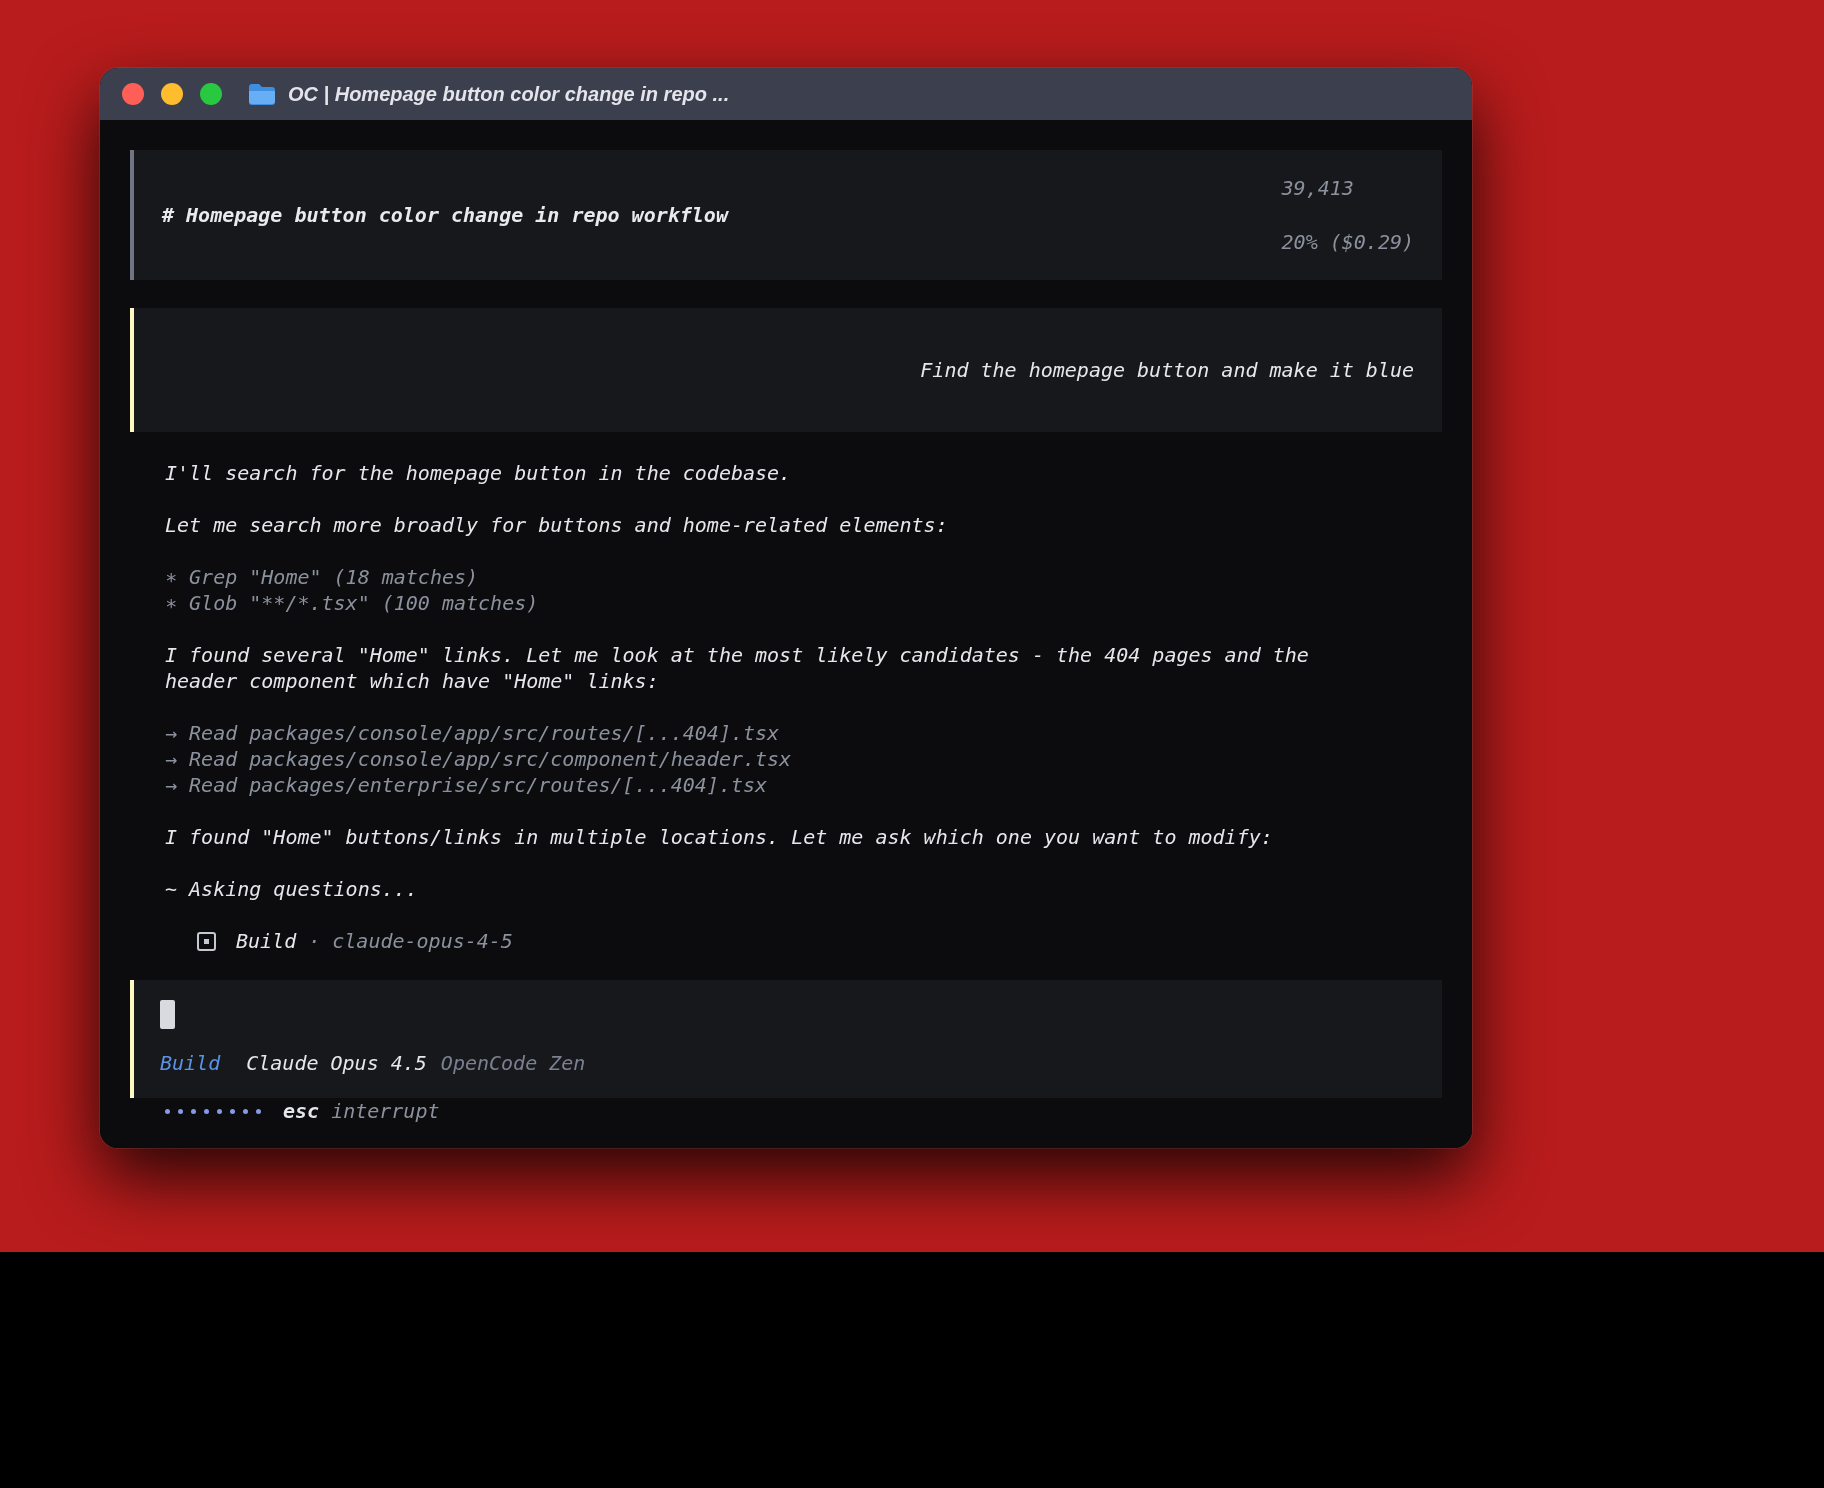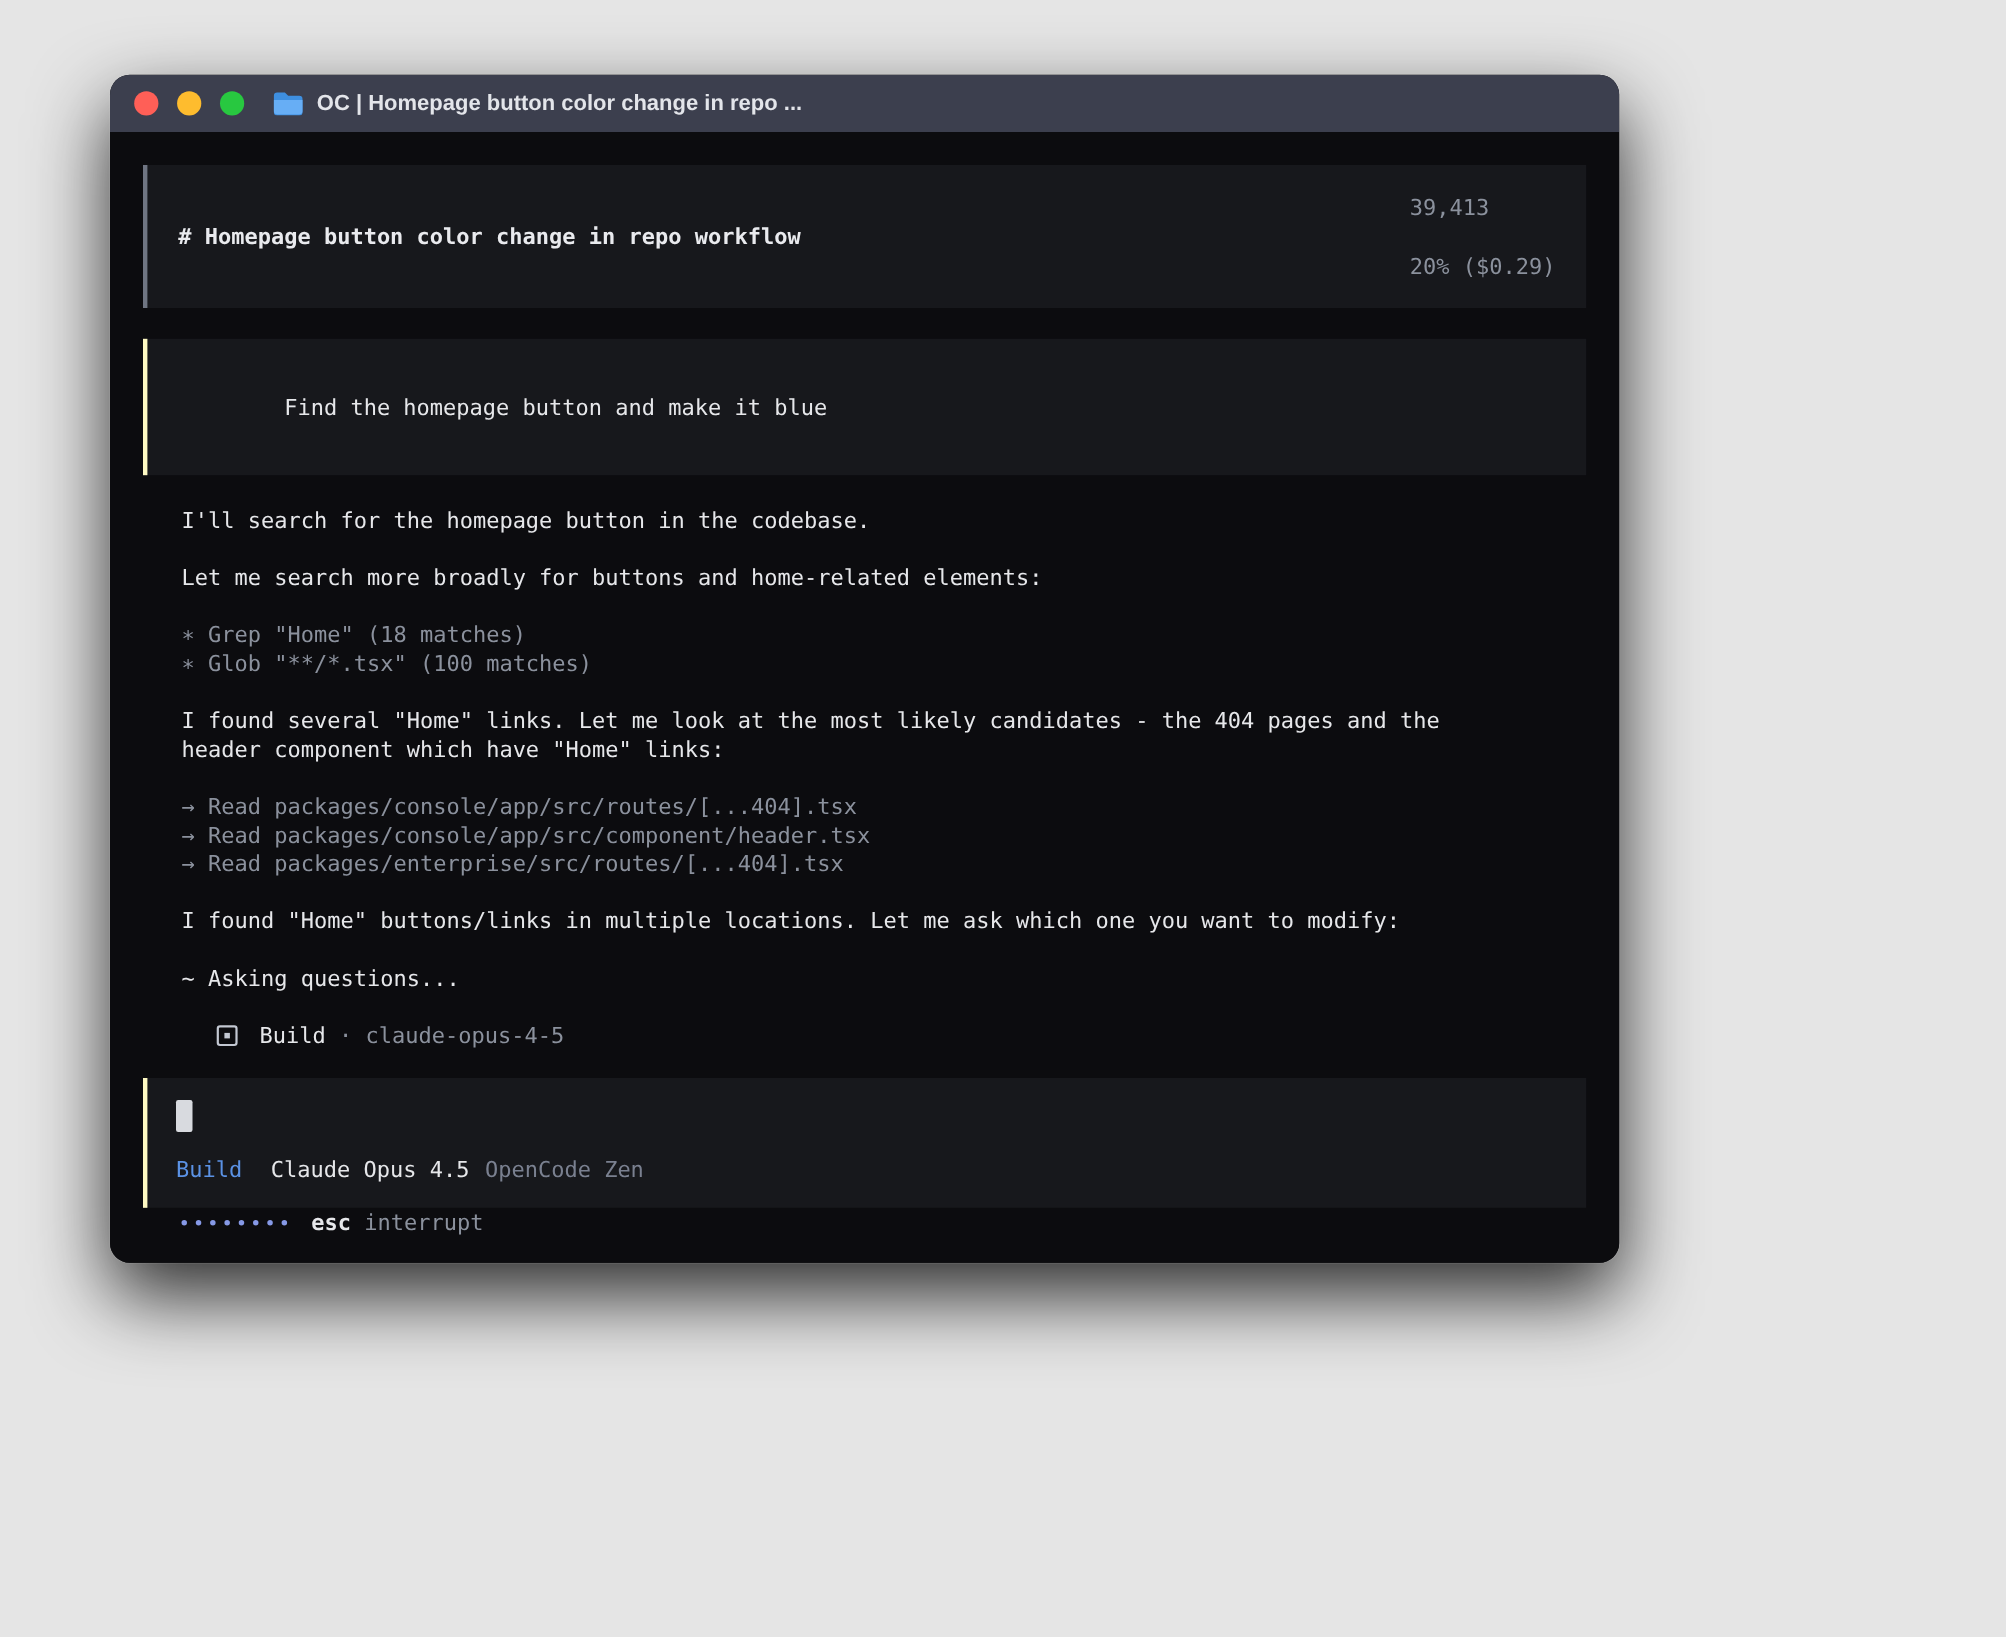--- a/index.html
+++ b/index.html
@@ -1,17 +1,17 @@
 <!DOCTYPE html>
 <html><head>
 <meta charset="utf-8">
 <style>
   html,body{margin:0;padding:0;background:#000;}
-  .screen{position:relative;width:1824px;height:1488px;background:#e5e5e5;overflow:hidden;
-          font-family:"DejaVu Sans Mono", monospace;}
+  .screen{position:relative;width:1824px;height:1252px;background:#b91c1c;overflow:hidden;
+          font-family:"DejaVu Sans Mono", monospace;font-style:italic;}
   .window{position:absolute;left:100px;top:68px;width:1372px;height:1080px;
           background:#0c0c0f;border-radius:18px;overflow:hidden;
           box-shadow:0 0 0 1px rgba(255,255,255,0.08), 0 30px 70px rgba(0,0,0,0.8);
           display:flex;flex-direction:column;}
   
   .titlebar{height:52px;background:#3c3f4e;flex:none;display:flex;align-items:center;
             padding:0 22px;}
   .traffic{display:flex;gap:17px;align-items:center;margin-right:26px;}
   .tl{width:22px;height:22px;border-radius:50%;display:inline-block;}
   .tl.red{background:#ff5f57;}
@@ -21,21 +21,21 @@
   .win-title{font-family:"Liberation Sans", sans-serif;font-weight:700;font-size:20px;
              color:#e3e5ea;white-space:nowrap;}
   
   .content{flex:1;display:flex;flex-direction:column;padding:30px;
            font-size:20px;line-height:26px;color:#e6e7ea;background:#0c0c0f;}
   .block{background:#17181c;border-left:4px solid #fef9c3;}
   .session-header{border-left-color:#6f7582;padding:25px 28px;display:flex;
                   justify-content:space-between;align-items:center;margin-bottom:28px;}
   .session-title{font-weight:700;color:#e9eaee;white-space:pre;}
   .session-right{color:#8b919d;display:flex;gap:28px;white-space:pre;flex-direction:column;}
-  .user-block{padding:23px 28px;margin-bottom:28px;white-space:pre;}
+  .user-block{padding:23px 28px;margin-bottom:28px;white-space:pre;text-align:right;}
   
   .transcript{margin-left:35px;max-width:1190px;}
   .group{margin-bottom:26px;}
   .line{min-height:26px;white-space:pre-wrap;}
   .white{color:#e6e7ea;}
   .gray{color:#8b919d;}
   .dim{color:#7a8090;}
   .blue{color:#5b92e5;}
   .agent-row{display:flex;align-items:center;margin-left:32px;}
   .agent-icon{width:15px;height:15px;border:2px solid #c3c8d2;border-radius:3px;

